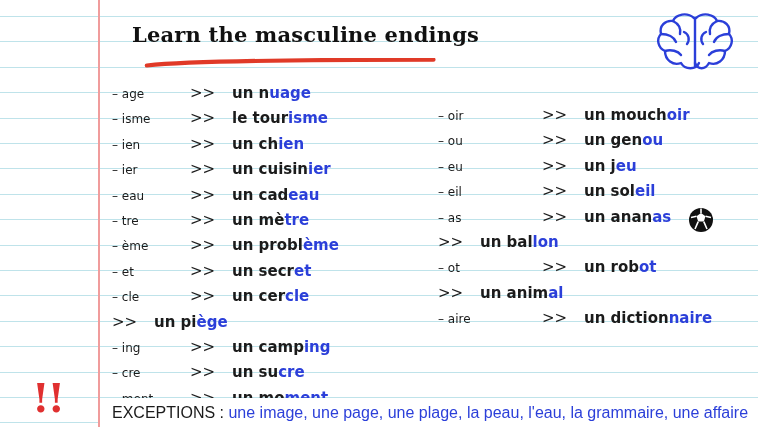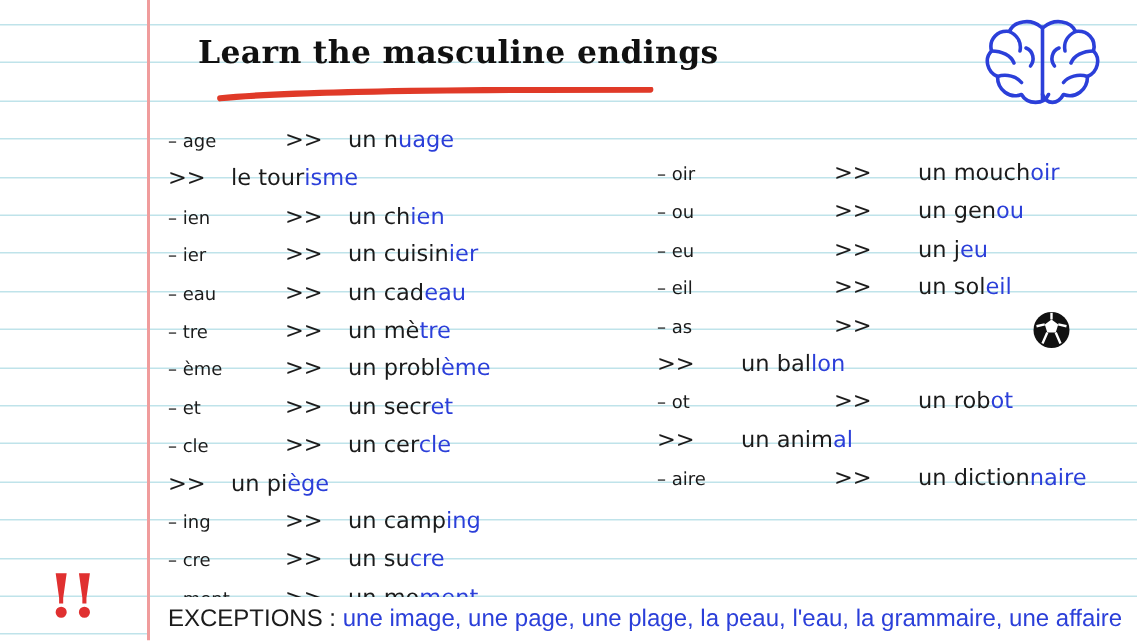--- a/index.html
+++ b/index.html
@@ -95,21 +95,21 @@
     position: absolute;
   }
   #col-left { left: 112px; top: 84px; }
   #col-right { left: 438px; top: 106px; }
 
   .row {
     display: flex;
     align-items: baseline;
     height: 25.4px;
   }
-  #col-right .row { height: 25.4px; gap: 14px; }
+  #col-right .row { height: 25.4px; }
 
   .ending {
     width: 78px;
     font-family: "DejaVu Sans", sans-serif;
     font-size: 12px;
     color: #1b1b1b;
     white-space: nowrap;
   }
   #col-right .ending { width: 104px; }
 
@@ -119,20 +119,21 @@
     font-size: 15px;
     color: #1b1b1b;
     white-space: nowrap;
   }
 
   .example {
     font-family: "DejaVu Sans", sans-serif;
     font-size: 15px;
     color: #1b1b1b;
     white-space: nowrap;
+    font-weight: bold;
   }
   .example .hl {
     color: #2b3fd9;
   }
 
   
   .exceptions {
     position: absolute;
     left: 112px;
     top: 404px;
@@ -209,20 +210,21 @@
 
   <div class="excl">!!</div>
 
   <div class="col" id="col-left">
       <div class="row">
         <div class="ending">– age</div>
         <div class="arrow">&gt;&gt;</div>
         <div class="example"><span>un n</span><span class="hl">uage</span><span></span></div>
       </div>
       <div class="row">
+        <div class="ending">– isme</div>
         <div class="arrow">&gt;&gt;</div>
         <div class="example"><span>le tour</span><span class="hl">isme</span><span></span></div>
       </div>
       <div class="row">
         <div class="ending">– ien</div>
         <div class="arrow">&gt;&gt;</div>
         <div class="example"><span>un ch</span><span class="hl">ien</span><span></span></div>
       </div>
       <div class="row">
         <div class="ending">– ier</div>
@@ -292,20 +294,21 @@
         <div class="example"><span>un j</span><span class="hl">eu</span><span></span></div>
       </div>
       <div class="row">
         <div class="ending">– eil</div>
         <div class="arrow">&gt;&gt;</div>
         <div class="example"><span>un sol</span><span class="hl">eil</span><span></span></div>
       </div>
       <div class="row">
         <div class="ending">– as</div>
         <div class="arrow">&gt;&gt;</div>
+        <div class="example"><span>un anan</span><span class="hl">as</span><span></span></div>
       </div>
       <div class="row">
         <div class="arrow">&gt;&gt;</div>
         <div class="example"><span>un bal</span><span class="hl">lon</span><span></span></div>
       </div>
       <div class="row">
         <div class="ending">– ot</div>
         <div class="arrow">&gt;&gt;</div>
         <div class="example"><span>un rob</span><span class="hl">ot</span><span></span></div>
       </div>

